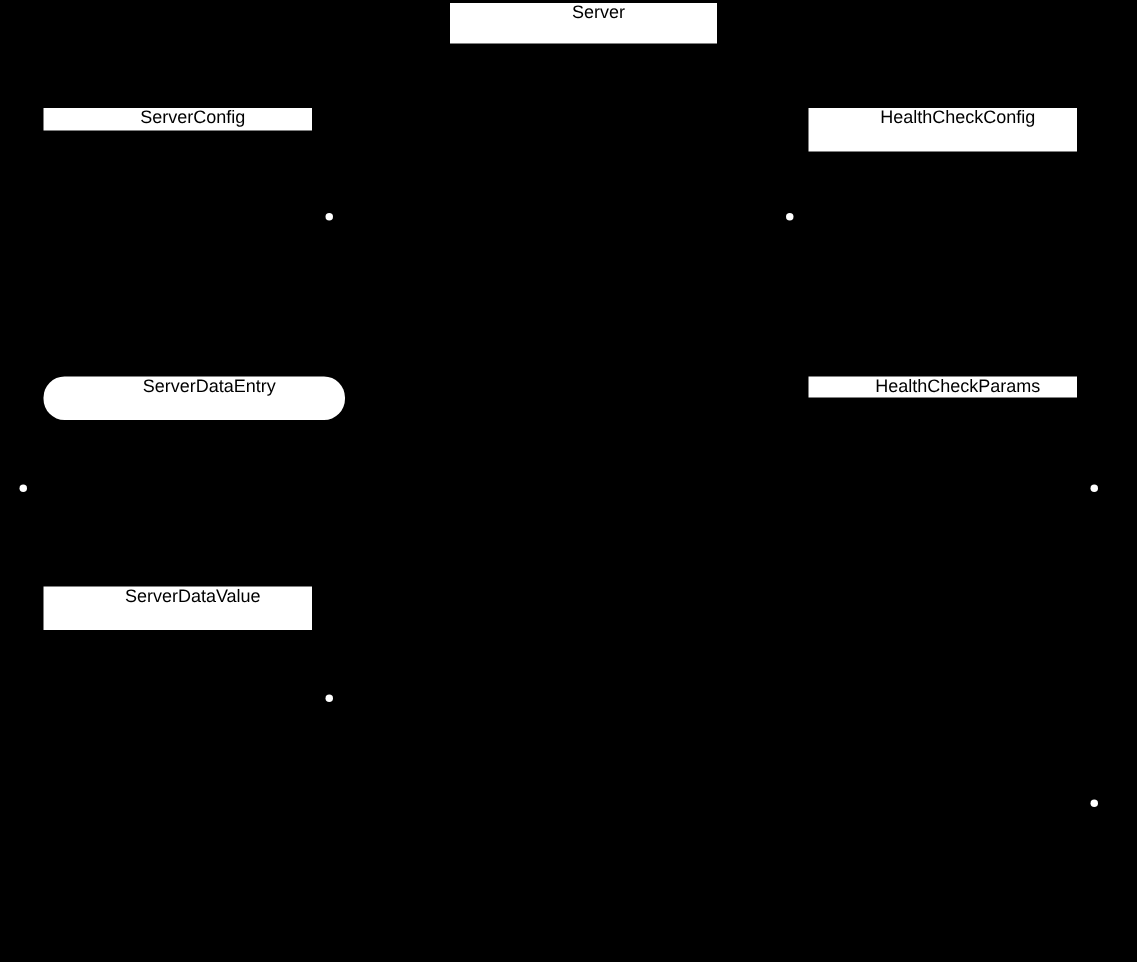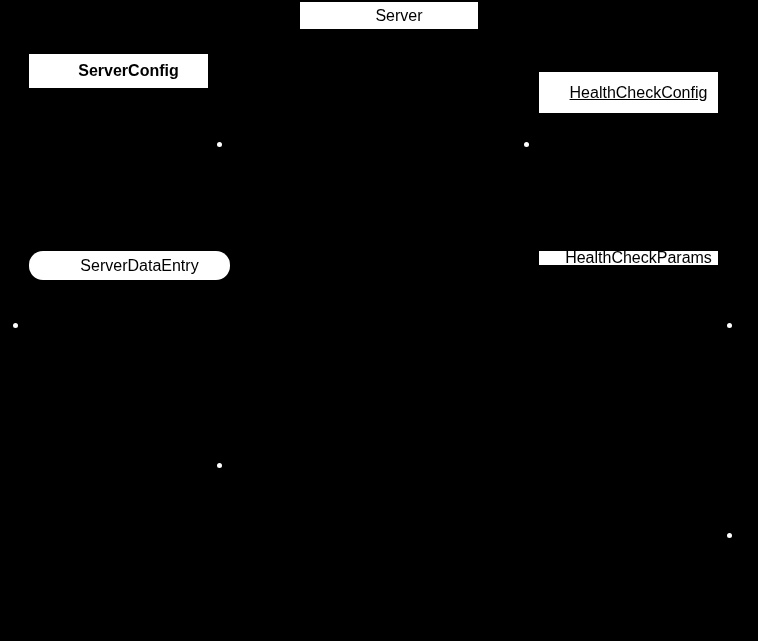--- a/index.html
+++ b/index.html
@@ -18,23 +18,23 @@
     width: 758px;
     height: 641px;
     background: var(--background, #000000);
   }
   .node {
     position: absolute;
     box-sizing: border-box;
     background: var(--node_fill, #ffffff);
     color: var(--node_text, #000000);
     display: flex;
-    align-items: center;
+    align-items: flex-start;
     justify-content: center;
-    font-size: 16px;
+    font-size: 12px;
     line-height: 1;
     white-space: nowrap;
     cursor: default;
     padding-left: 20px;
   }
   .dot {
     position: absolute;
     width: 5px;
     height: 5px;
     border-radius: 50%;
@@ -43,36 +43,39 @@
 </style>
 </head>
 <body>
 
 <div id="canvas">
 
   <div class="node" style="left: 300px; top: 2px; width: 178px; height: 27px;">
     <span>Server</span>
   </div>
 
-  <div class="node" style="left: 29px; top: 54px; width: 179px; height: 34px; font-weight: bold;">
+  <div class="node" style="left: 29px; top: 72px; width: 179px; height: 15px;">
     <span>ServerConfig</span>
   </div>
 
-  <div class="node" style="left: 539px; top: 72px; width: 179px; height: 41px; text-decoration: underline;">
+  <div class="node" style="left: 539px; top: 72px; width: 179px; height: 29px;">
     <span>HealthCheckConfig</span>
   </div>
 
   <div class="node" style="left: 29px; top: 251px; width: 201px; height: 29px; border-radius: 14px;">
     <span>ServerDataEntry</span>
   </div>
 
   <div class="node" style="left: 539px; top: 251px; width: 179px; height: 14px;">
     <span>HealthCheckParams</span>
   </div>
 
+  <div class="node" style="left: 29px; top: 391px; width: 179px; height: 29px;">
+    <span>ServerDataValue</span>
+  </div>
 
 
   <div class="dot" style="left: 216.5px; top: 141.5px;"></div>
   <div class="dot" style="left: 523.5px; top: 141.5px;"></div>
   <div class="dot" style="left: 12.5px; top: 322.5px;"></div>
   <div class="dot" style="left: 726.5px; top: 322.5px;"></div>
   <div class="dot" style="left: 216.5px; top: 462.5px;"></div>
   <div class="dot" style="left: 726.5px; top: 532.5px;"></div>
 
 </div>

